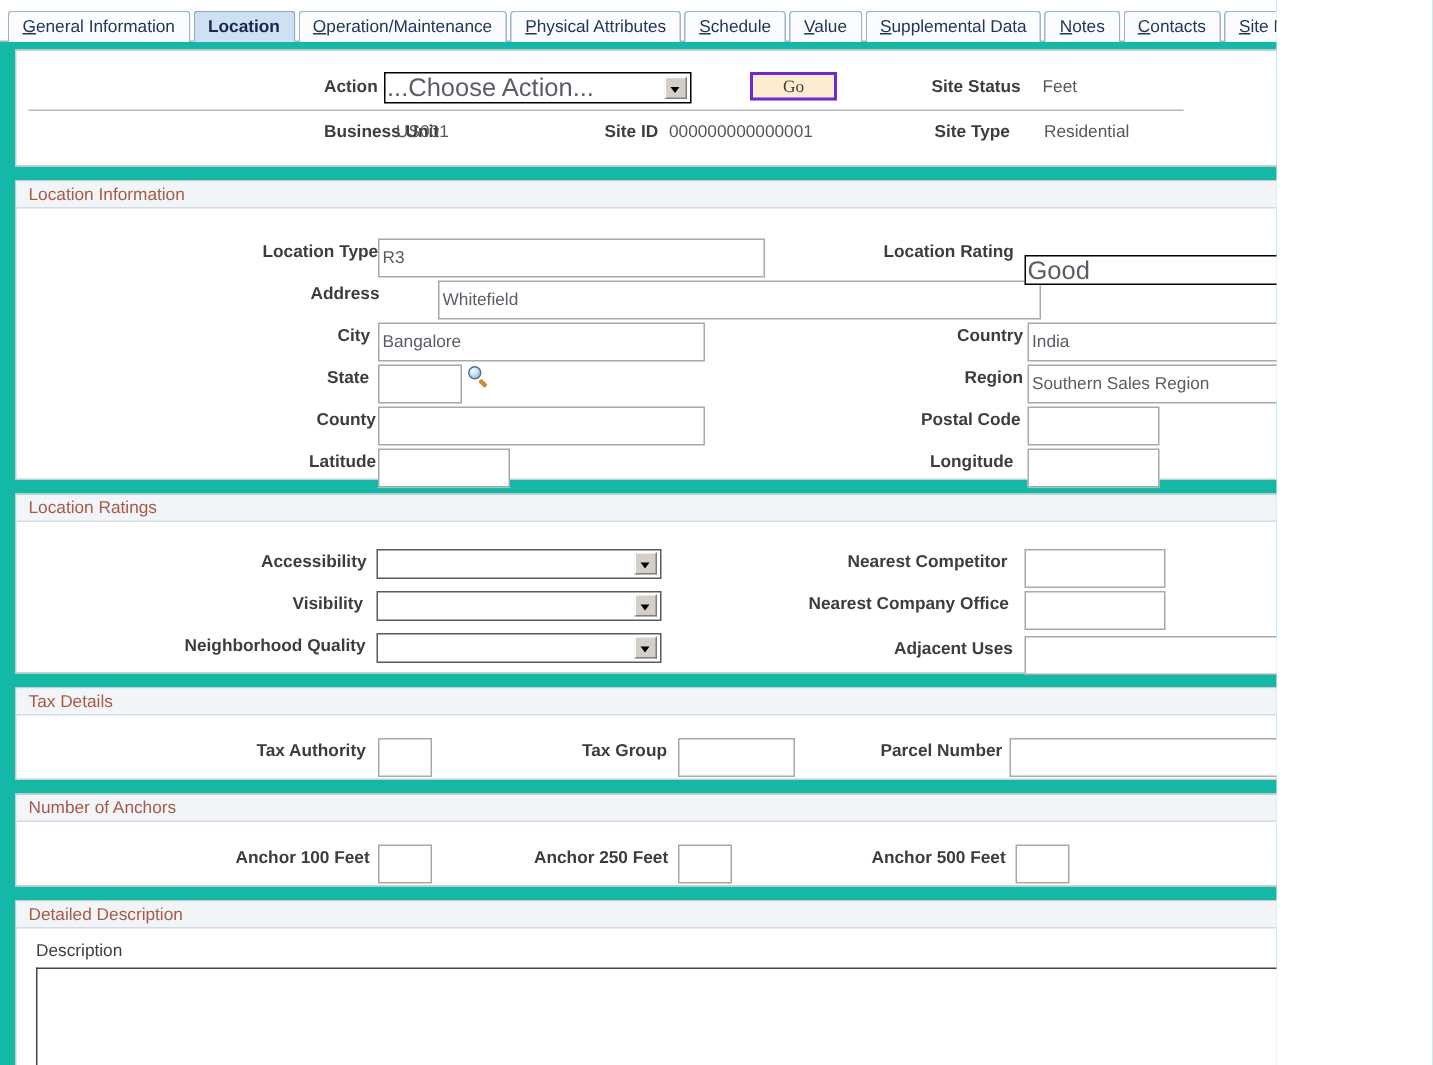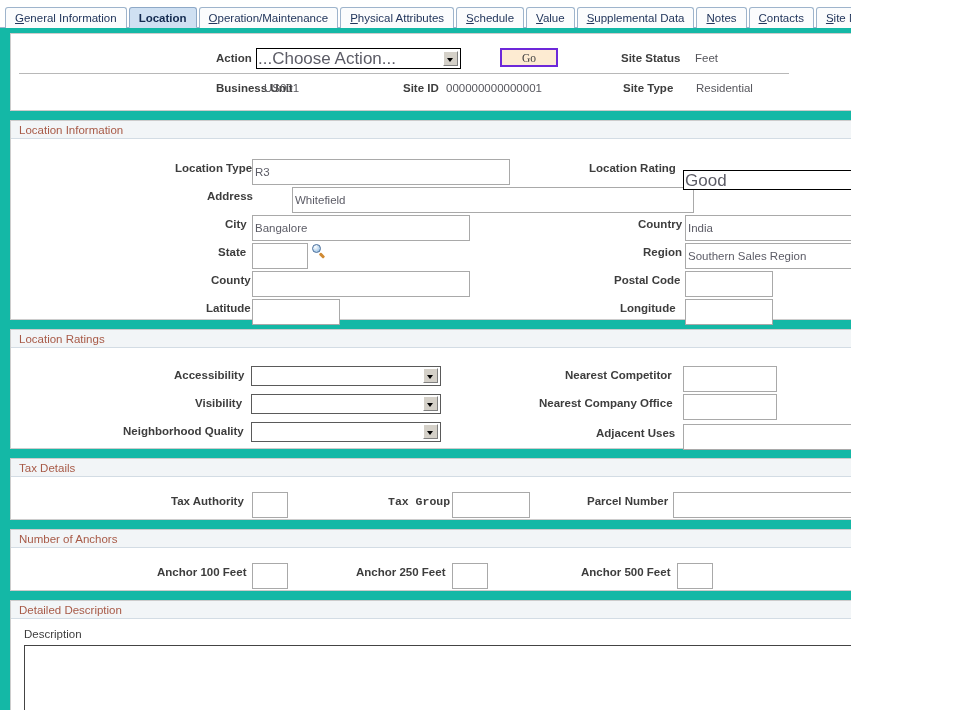--- a/index.html
+++ b/index.html
@@ -409,21 +409,21 @@
         <input class="txt" style="left: 672px; top: 76px; width: 218px;" value="">
       </div>
     </div>
 
     <div class="group" style="margin-top:9px; border-top:1px solid #cccccc;">
       <div class="ghead">Tax Details</div>
       <div class="gbody" style="height:42px;">
         <div class="abs lbl" style="left:160px; top:18px;">Tax Authority</div>
         <input class="txt" style="left: 241px; top: 15px; width: 36px;" value="">
 
-        <div class="abs lbl" style="left:377px; top:18px;font-family:Liberation Mono, monospace;">Tax Group</div>
+        <div class="abs lbl" style="left:377px; top:18px;">Tax Group</div>
         <input class="txt" style="left: 441px; top: 15px; width: 78px;" value="">
 
         <div class="abs lbl" style="left:576px; top:18px;">Parcel Number</div>
         <input class="txt" style="left: 662px; top: 15px; width: 228px;" value="">
       </div>
     </div>
 
     <div class="group" style="margin-top:9px; border-top:1px solid #cccccc;">
       <div class="ghead">Number of Anchors</div>
       <div class="gbody" style="height:42px;">

